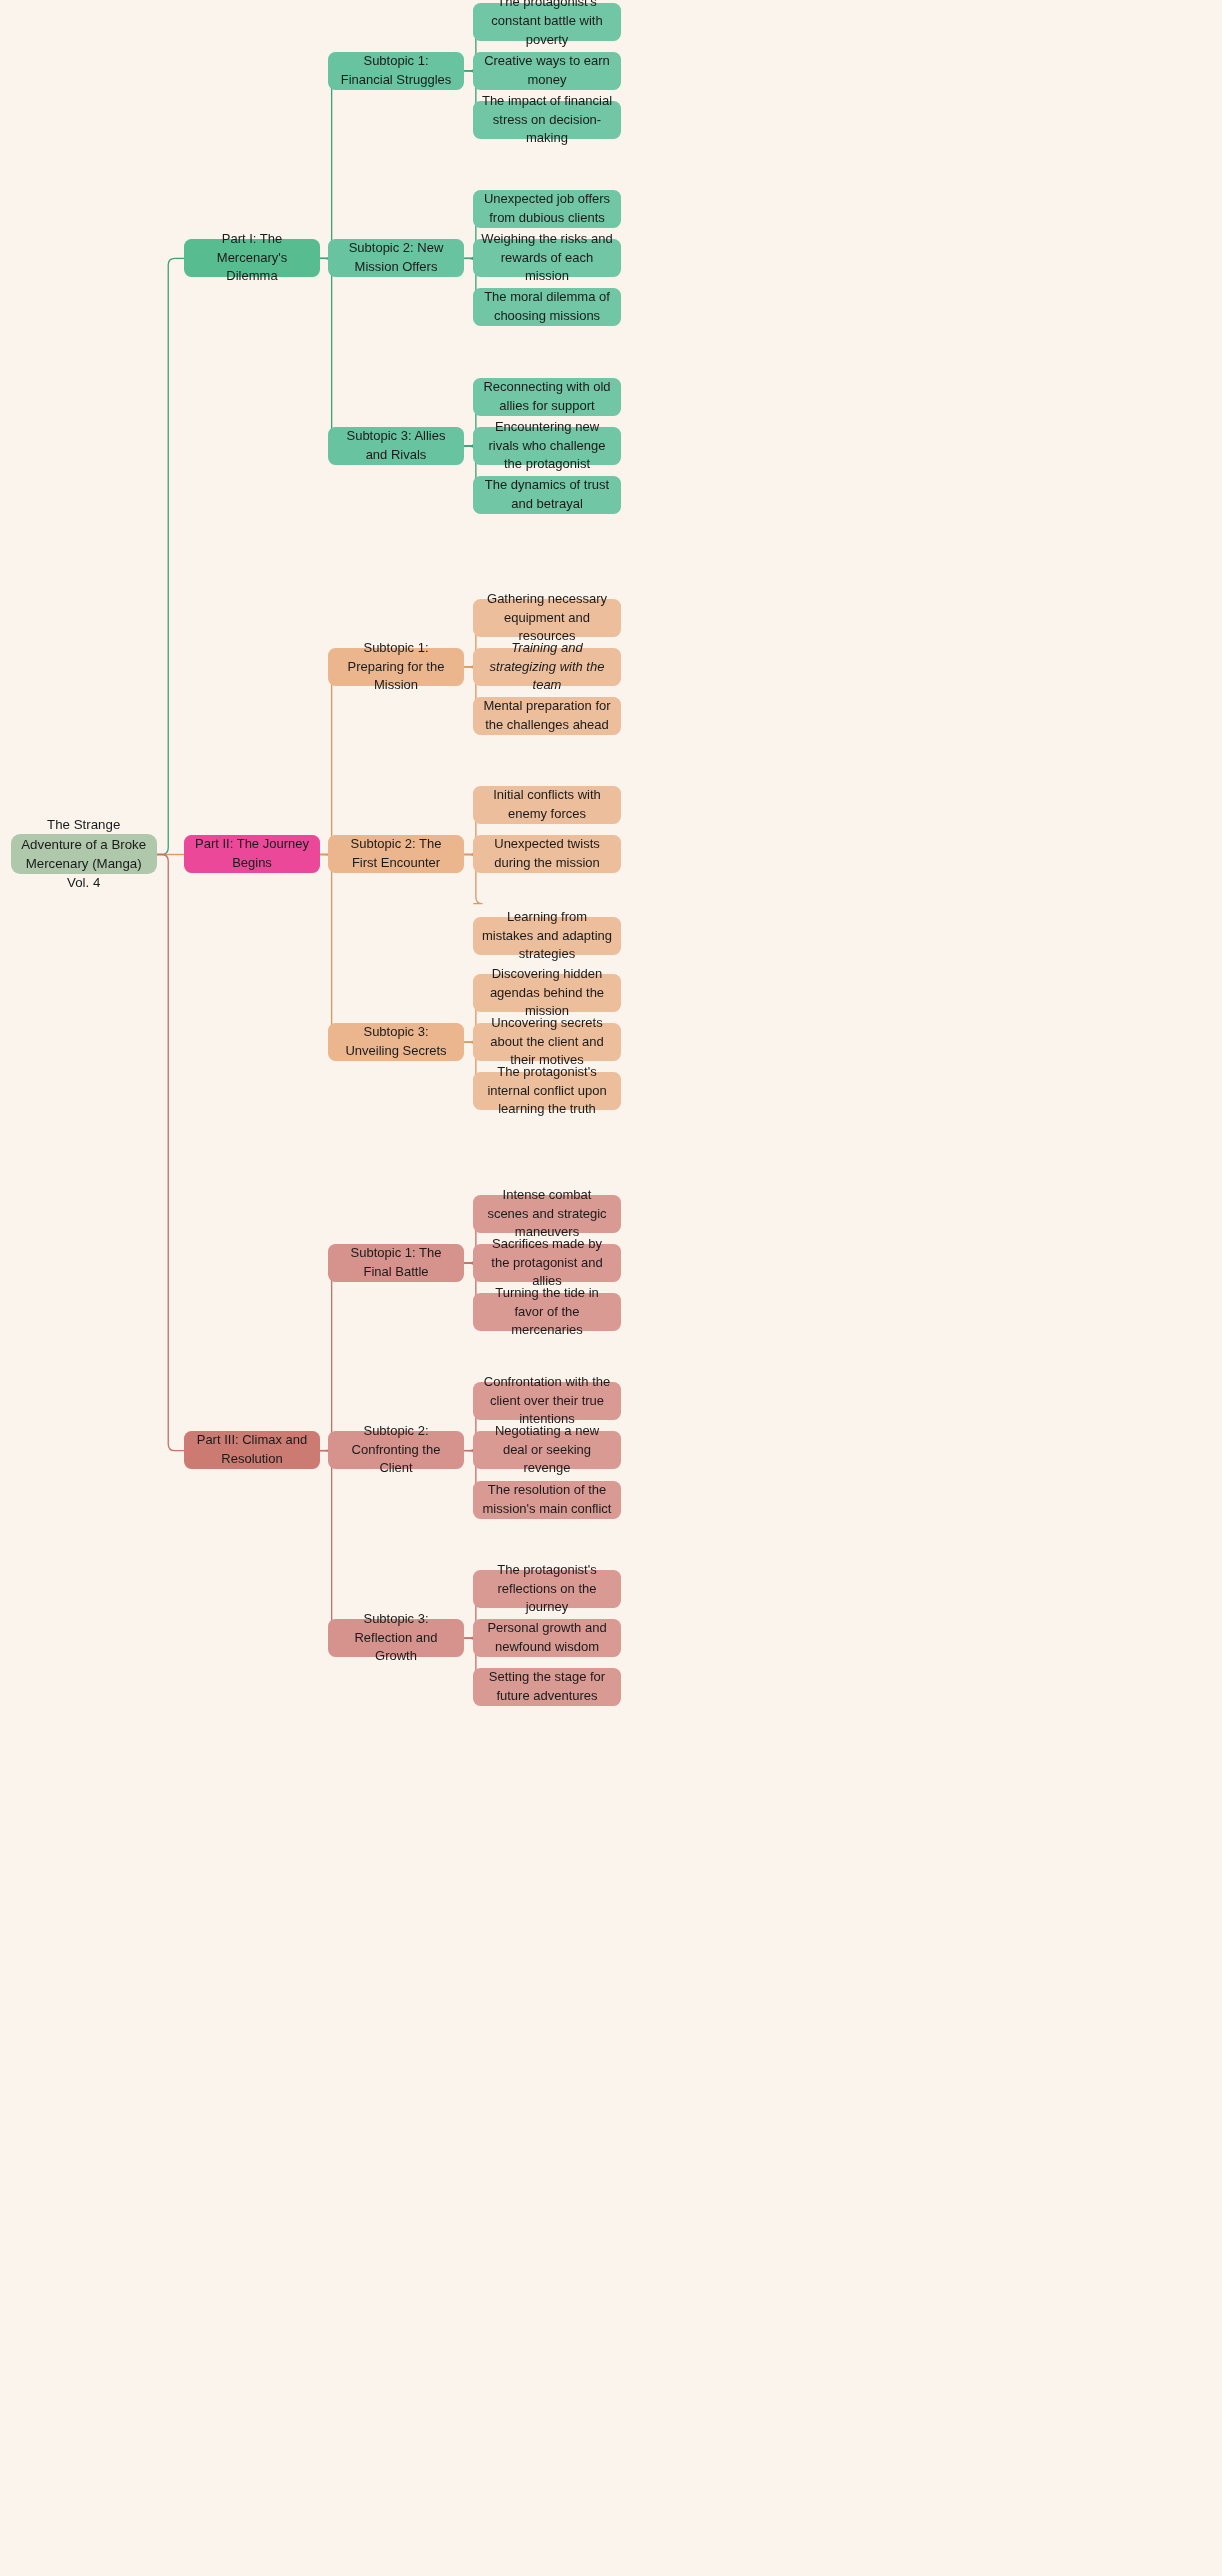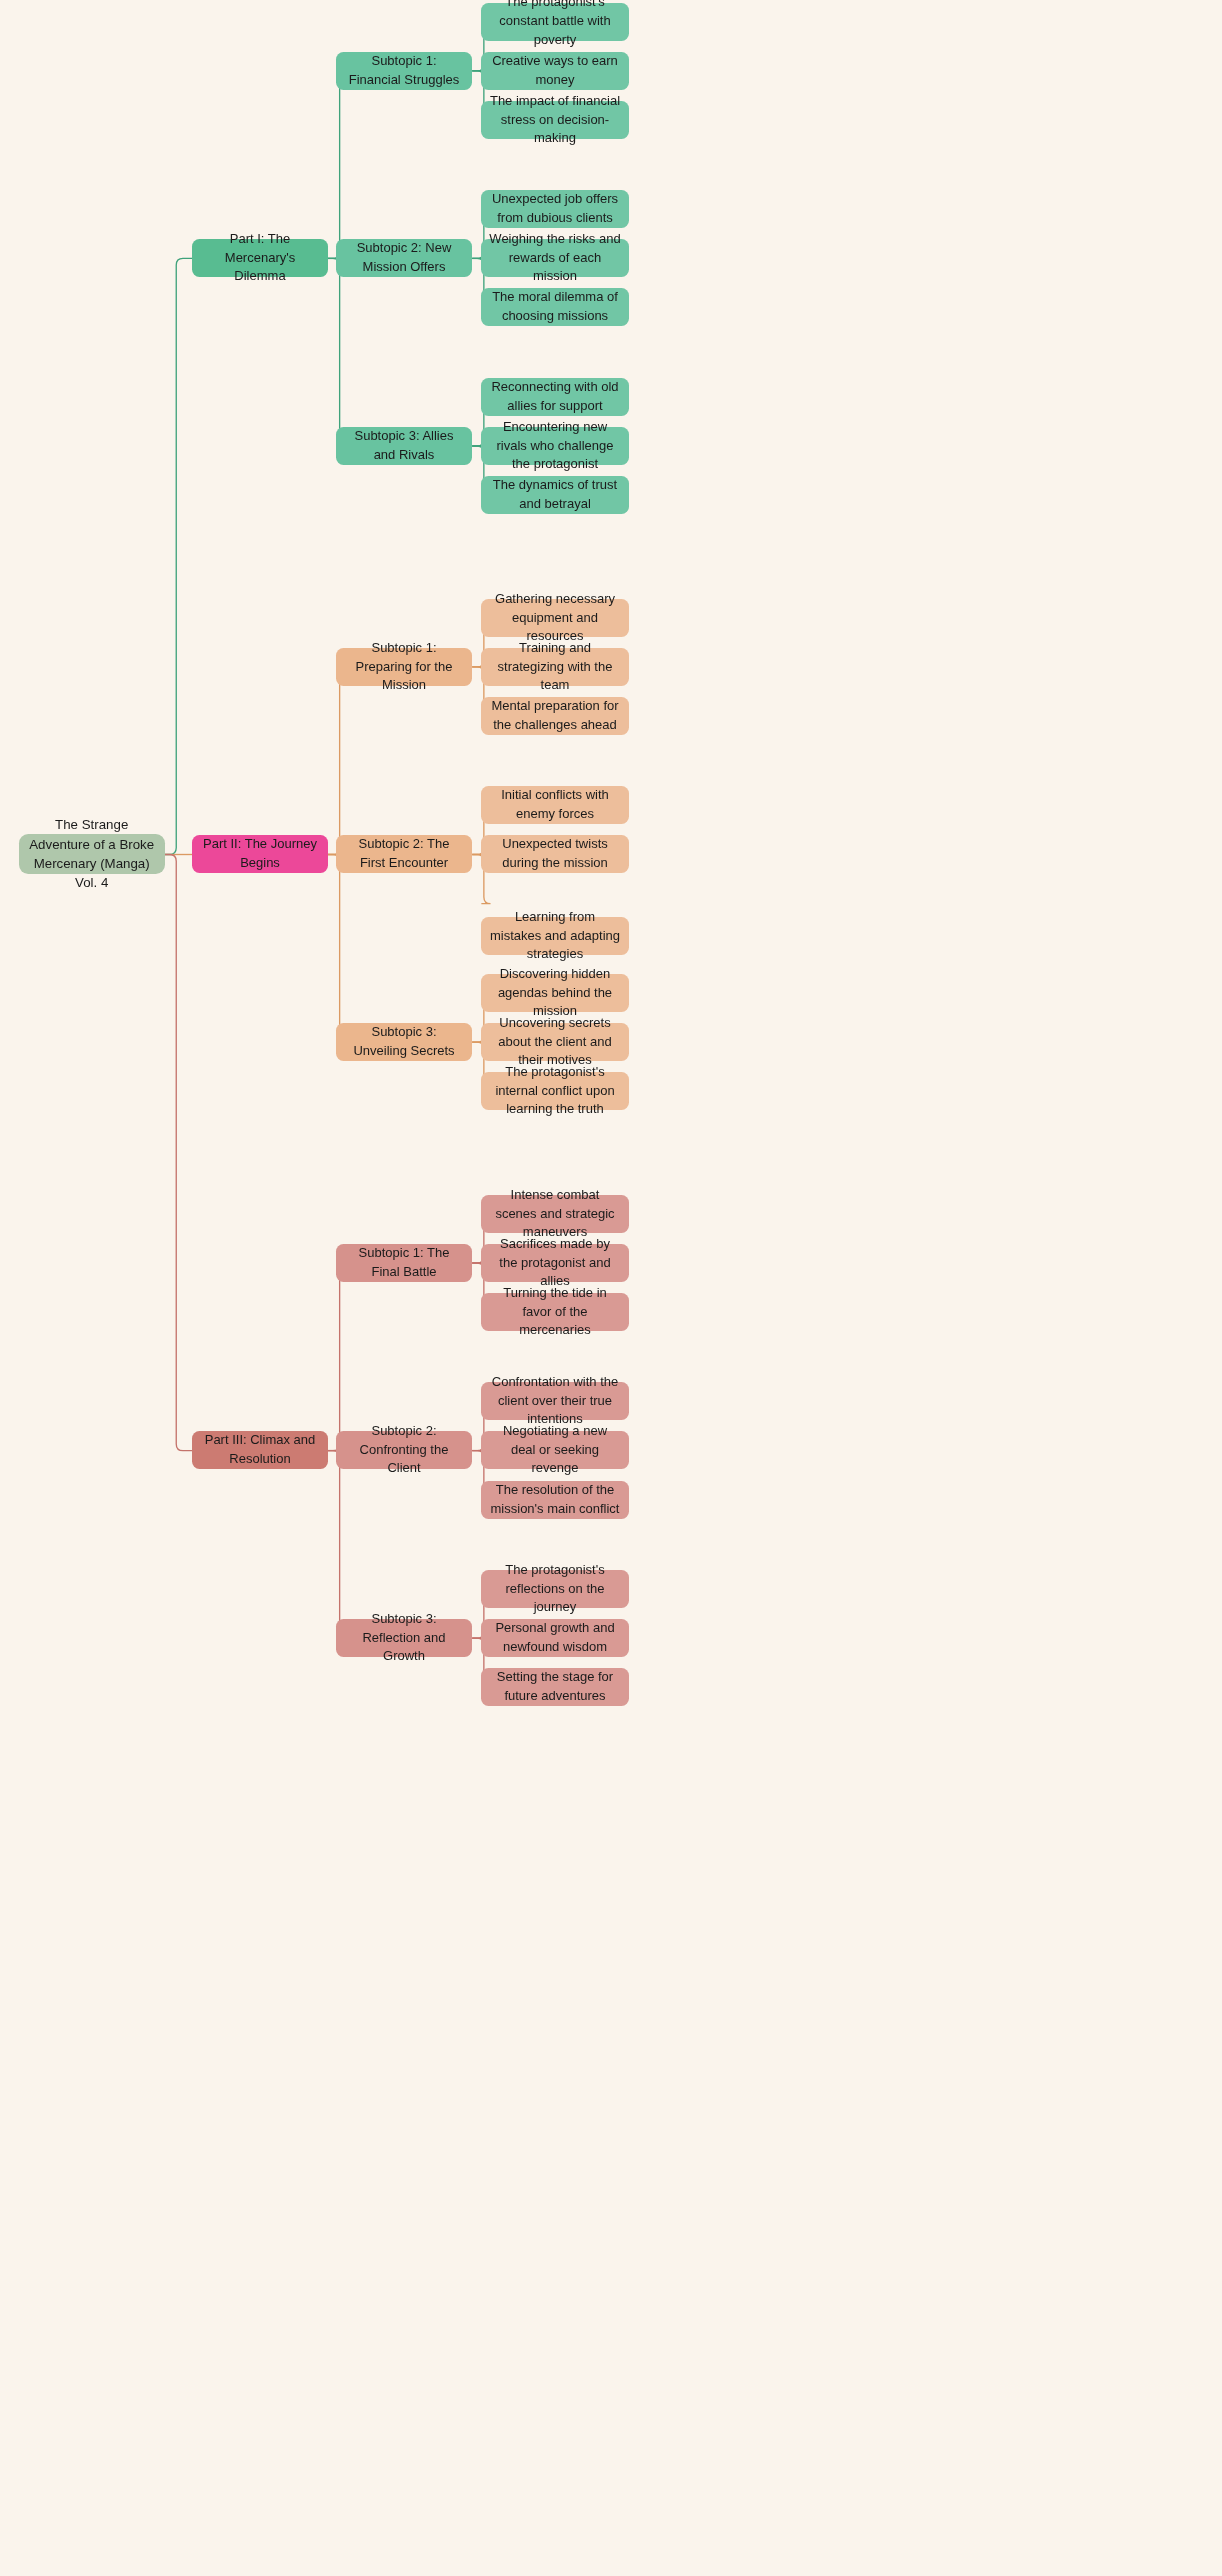--- a/index.html
+++ b/index.html
@@ -2,21 +2,21 @@
 <html style="font-size:13.3px"><head>
 <meta charset="utf-8">
 <style>
   html,body{margin:0;padding:0;}
   body{
     width:1223px;height:2576px;
     background:#FAF4EC;
     font-family:"Liberation Sans","DejaVu Sans",sans-serif;
     position:relative;overflow:hidden;
   }
-  #canvas{position:absolute;left:12px;top:0;width:1020px;height:2576px;}
+  #canvas{position:absolute;left:4px;top:0;width:1020px;height:2576px;}
   #links{position:absolute;left:0;top:0;width:1223px;height:2576px;pointer-events:none;}
   .node{
     position:absolute;
     box-sizing:border-box;
     border-radius:7.5px;
     display:flex;align-items:center;justify-content:center;
     text-align:center;
     color:#1b1b1b;
     line-height:1.45;
     padding:5px 8.3px;
@@ -117,21 +117,21 @@
     </div>
     <div class="node g-sub" style="left: 324px; width: 136px; height: 38px; top: 427px;">
       <span>Subtopic 3: Allies and Rivals</span>
     </div>
     <div class="node g-branch" style="left: 180px; width: 136px; height: 38px; top: 239px;">
       <span>Part I: The Mercenary's Dilemma</span>
     </div>
     <div class="node o-leaf" style="left: 469px; width: 148px; height: 38px; top: 599px;">
       <span>Gathering necessary equipment and resources</span>
     </div>
-    <div class="node o-leaf" style="left: 469px; width: 148px; height: 38px; top: 648px;">
+    <div class="node o-leaf" style="left: 469px; width: 148px; height: 38px; top: 648px; font-style: italic;">
       <span>Training and strategizing with the team</span>
     </div>
     <div class="node o-leaf" style="left: 469px; width: 148px; height: 38px; top: 697px;">
       <span>Mental preparation for the challenges ahead</span>
     </div>
     <div class="node o-sub" style="left: 324px; width: 136px; height: 38px; top: 648px;">
       <span>Subtopic 1: Preparing for the Mission</span>
     </div>
     <div class="node o-leaf" style="left: 469px; width: 148px; height: 38px; top: 786px; align-items: center;">
       <span>Initial conflicts with enemy forces</span>

